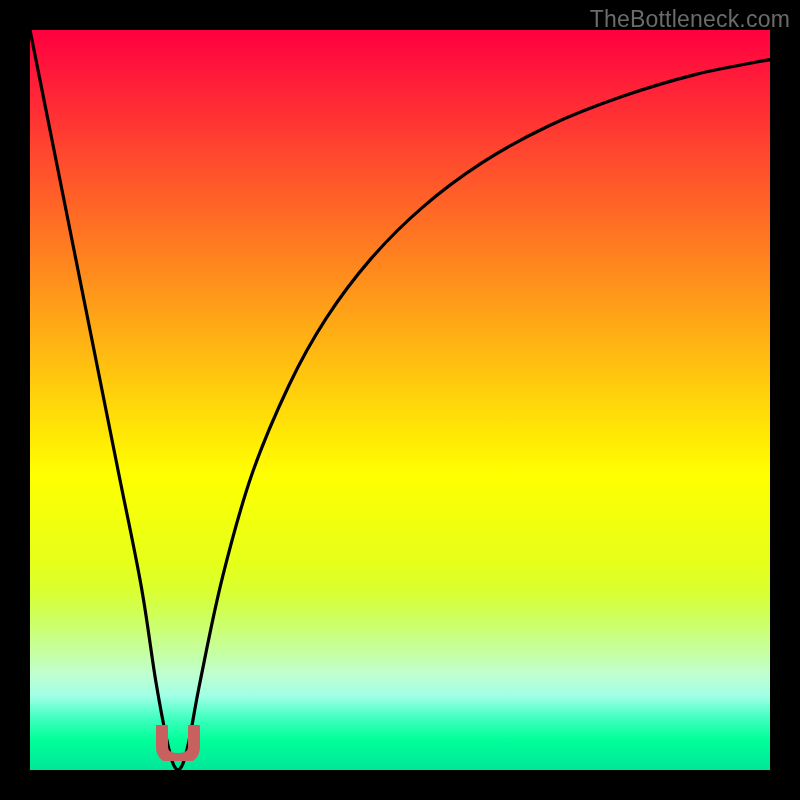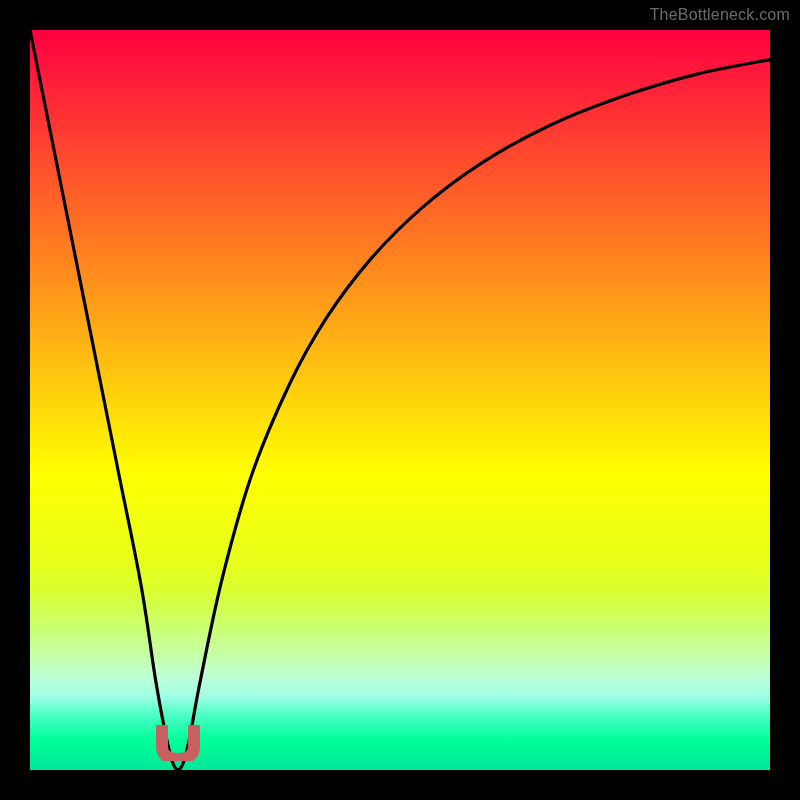--- a/index.html
+++ b/index.html
@@ -59,21 +59,21 @@
     position: absolute;
     left: 0; top: 0;
     width: 100%;
     height: 100%;
   }
   .watermark {
     position: absolute;
     top: 6px;
     right: 10px;
     color: #6b6b6b;
-    font-size: 16px;
+    font-size: 23px;
     letter-spacing: 0.2px;
     font-weight: 400;
   }
   .marker {
     position: absolute;
     width: 44px;
     height: 36px;
     pointer-events: none;
   }
 </style>

